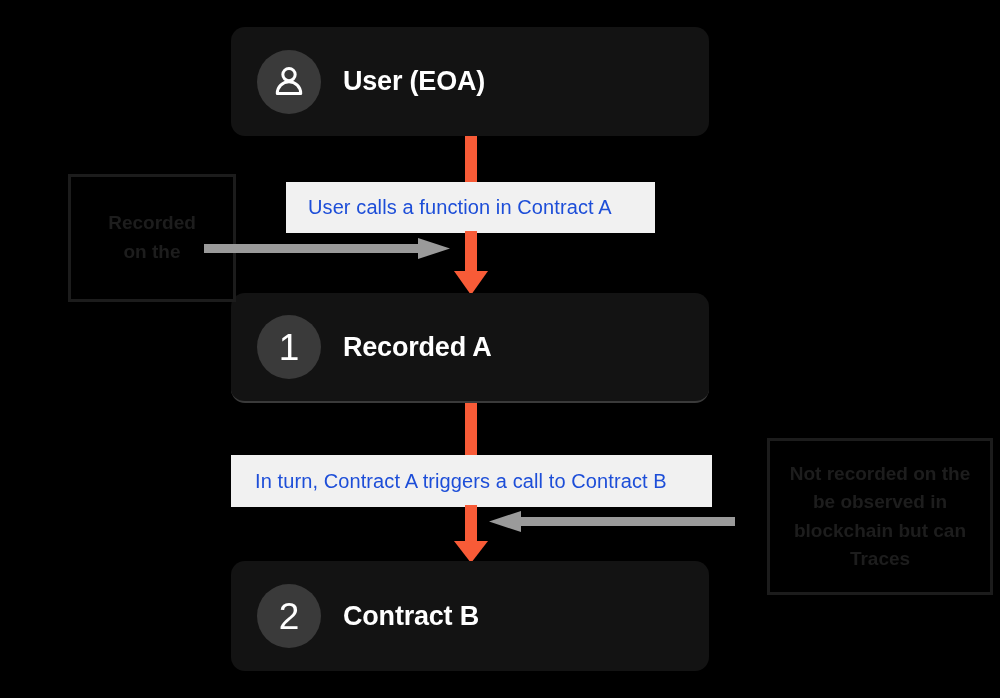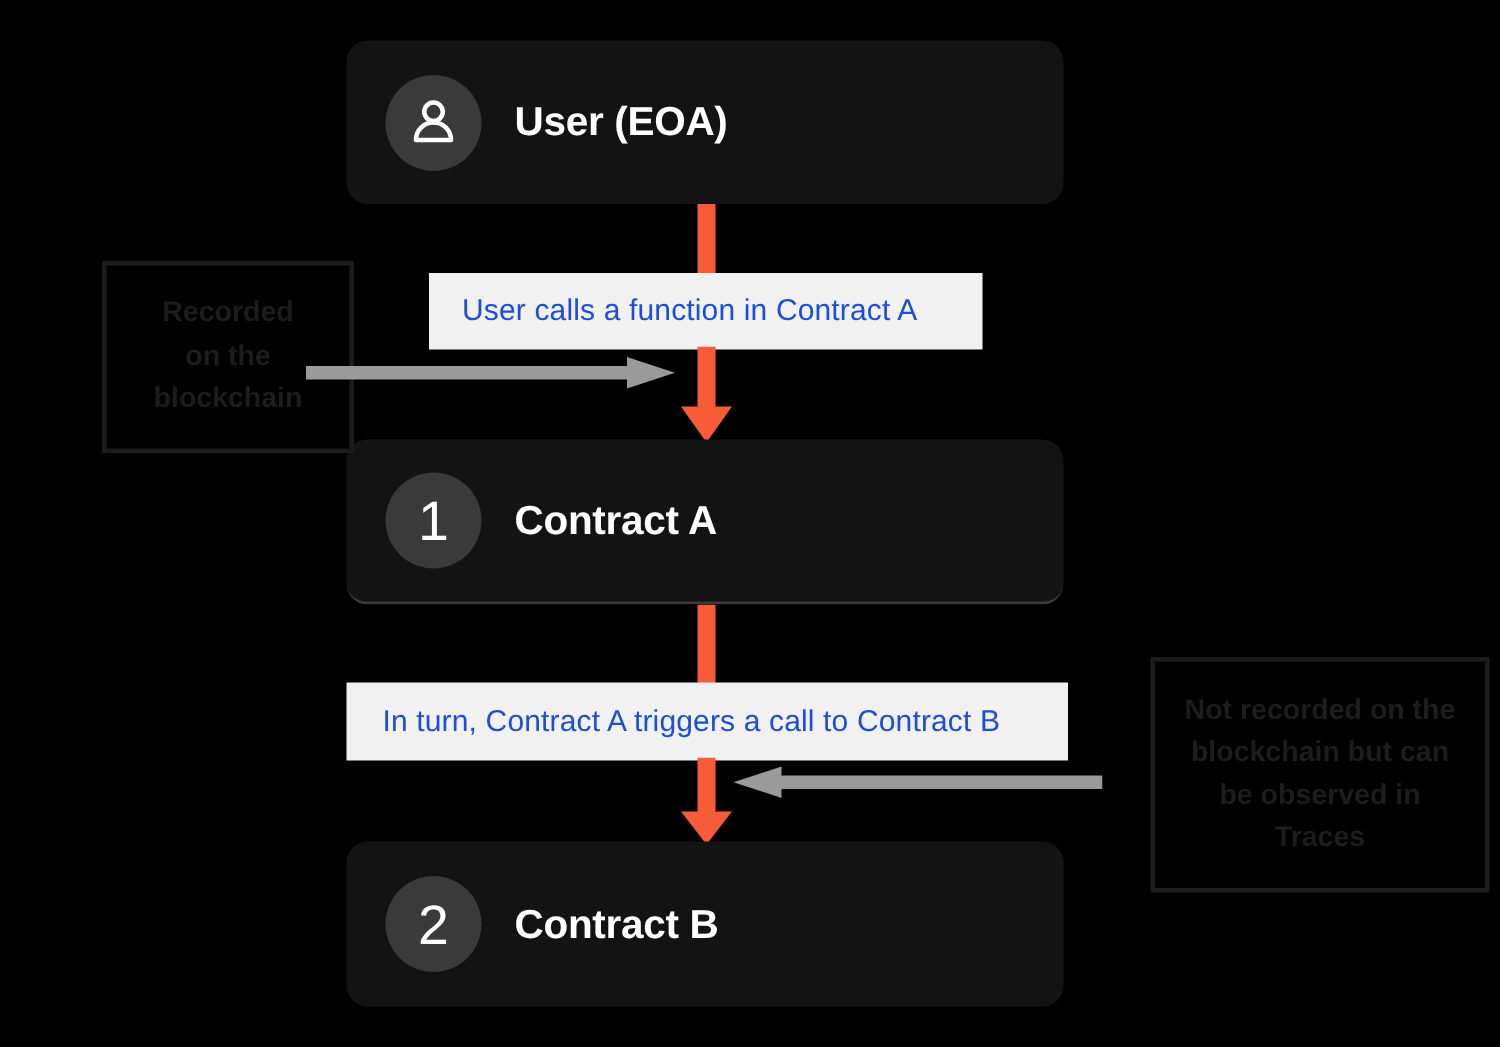--- a/index.html
+++ b/index.html
@@ -142,21 +142,21 @@
 
   <div class="arrow-v av-2">
     <svg viewBox="0 0 46 64" preserveAspectRatio="none">
       <rect x="17" y="0" width="12" height="42" fill="#f85b37"></rect>
       <path d="M6 40 L40 40 L23 64 Z" fill="#f85b37"></path>
     </svg>
   </div>
 
   <div class="node node-a">
     <div class="node-badge num">1</div>
-    <div class="node-label">Contract A</div>
+    <div class="node-label">Recorded A</div>
   </div>
 
   <div class="arrow-v av-3">
     <svg viewBox="0 0 46 54" preserveAspectRatio="none">
       <rect x="17" y="0" width="12" height="54" fill="#f85b37"></rect>
     </svg>
   </div>
 
   <div class="caption cap-2">
     <span>In turn, Contract A triggers a call to Contract B</span>
@@ -170,34 +170,33 @@
   </div>
 
   <div class="node node-b">
     <div class="node-badge num">2</div>
     <div class="node-label">Contract B</div>
   </div>
 
   <div class="annot annot-left">
     <span>Recorded</span>
     <span>on the</span>
-    <span>blockchain</span>
   </div>
 
   <div class="garrow ga-left">
     <svg viewBox="0 0 246 28">
       <rect x="0" y="10" width="218" height="9" fill="#9a9a9a"></rect>
       <path d="M214 4 L246 14.5 L214 25 Z" fill="#9a9a9a"></path>
     </svg>
   </div>
 
   <div class="annot annot-right">
     <span>Not recorded on the</span>
+    <span>be observed in</span>
     <span>blockchain but can</span>
-    <span>be observed in</span>
     <span>Traces</span>
   </div>
 
   <div class="garrow ga-right">
     <svg viewBox="0 0 250 28">
       <rect x="32" y="10" width="218" height="9" fill="#9a9a9a"></rect>
       <path d="M36 4 L4 14.5 L36 25 Z" fill="#9a9a9a"></path>
     </svg>
   </div>
 

